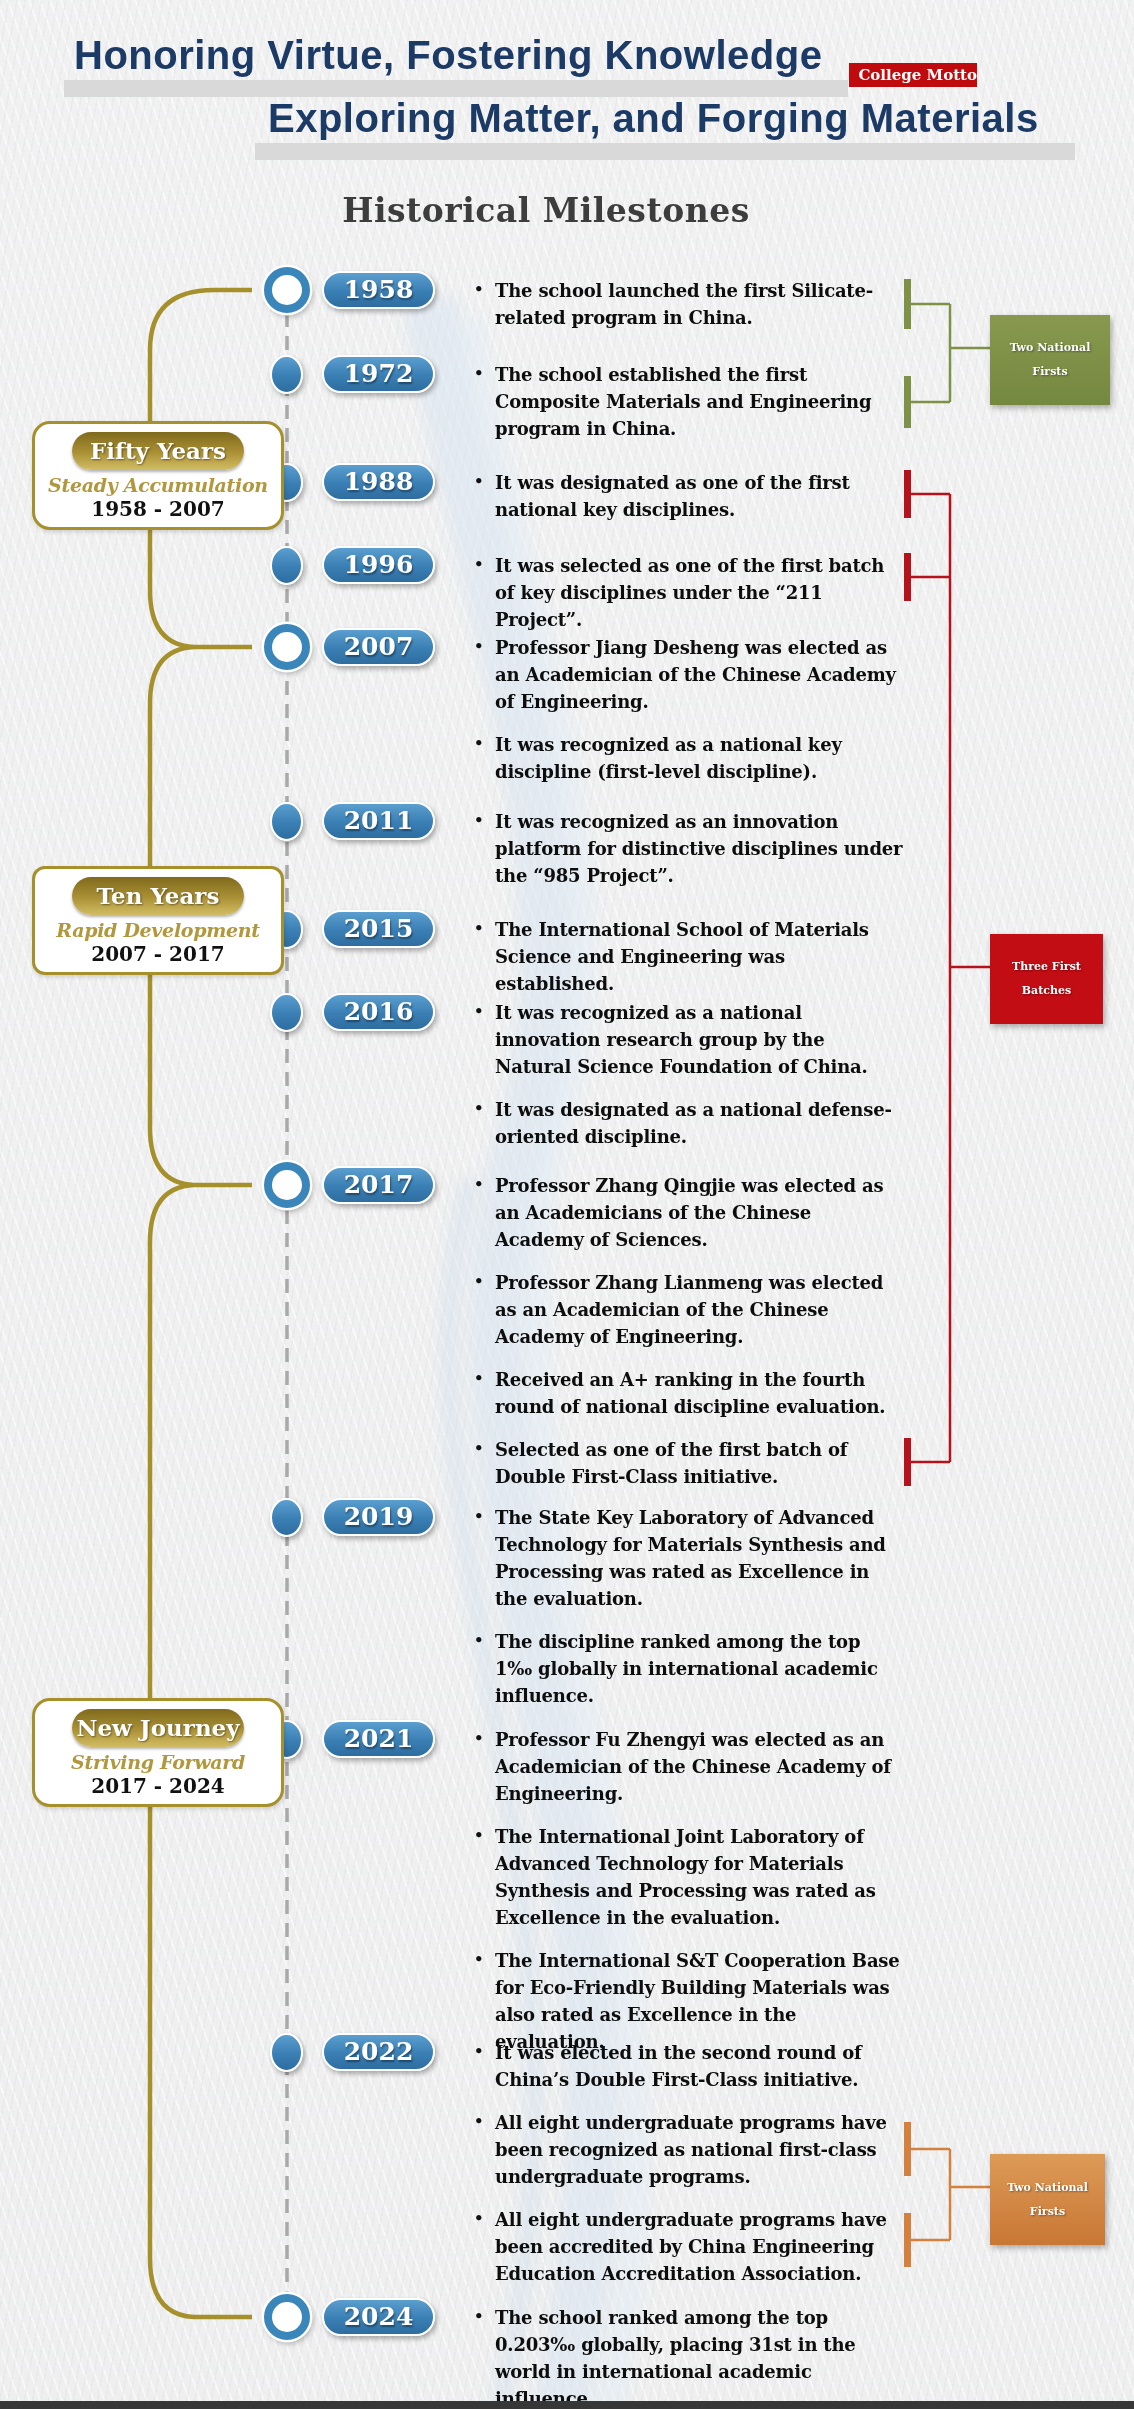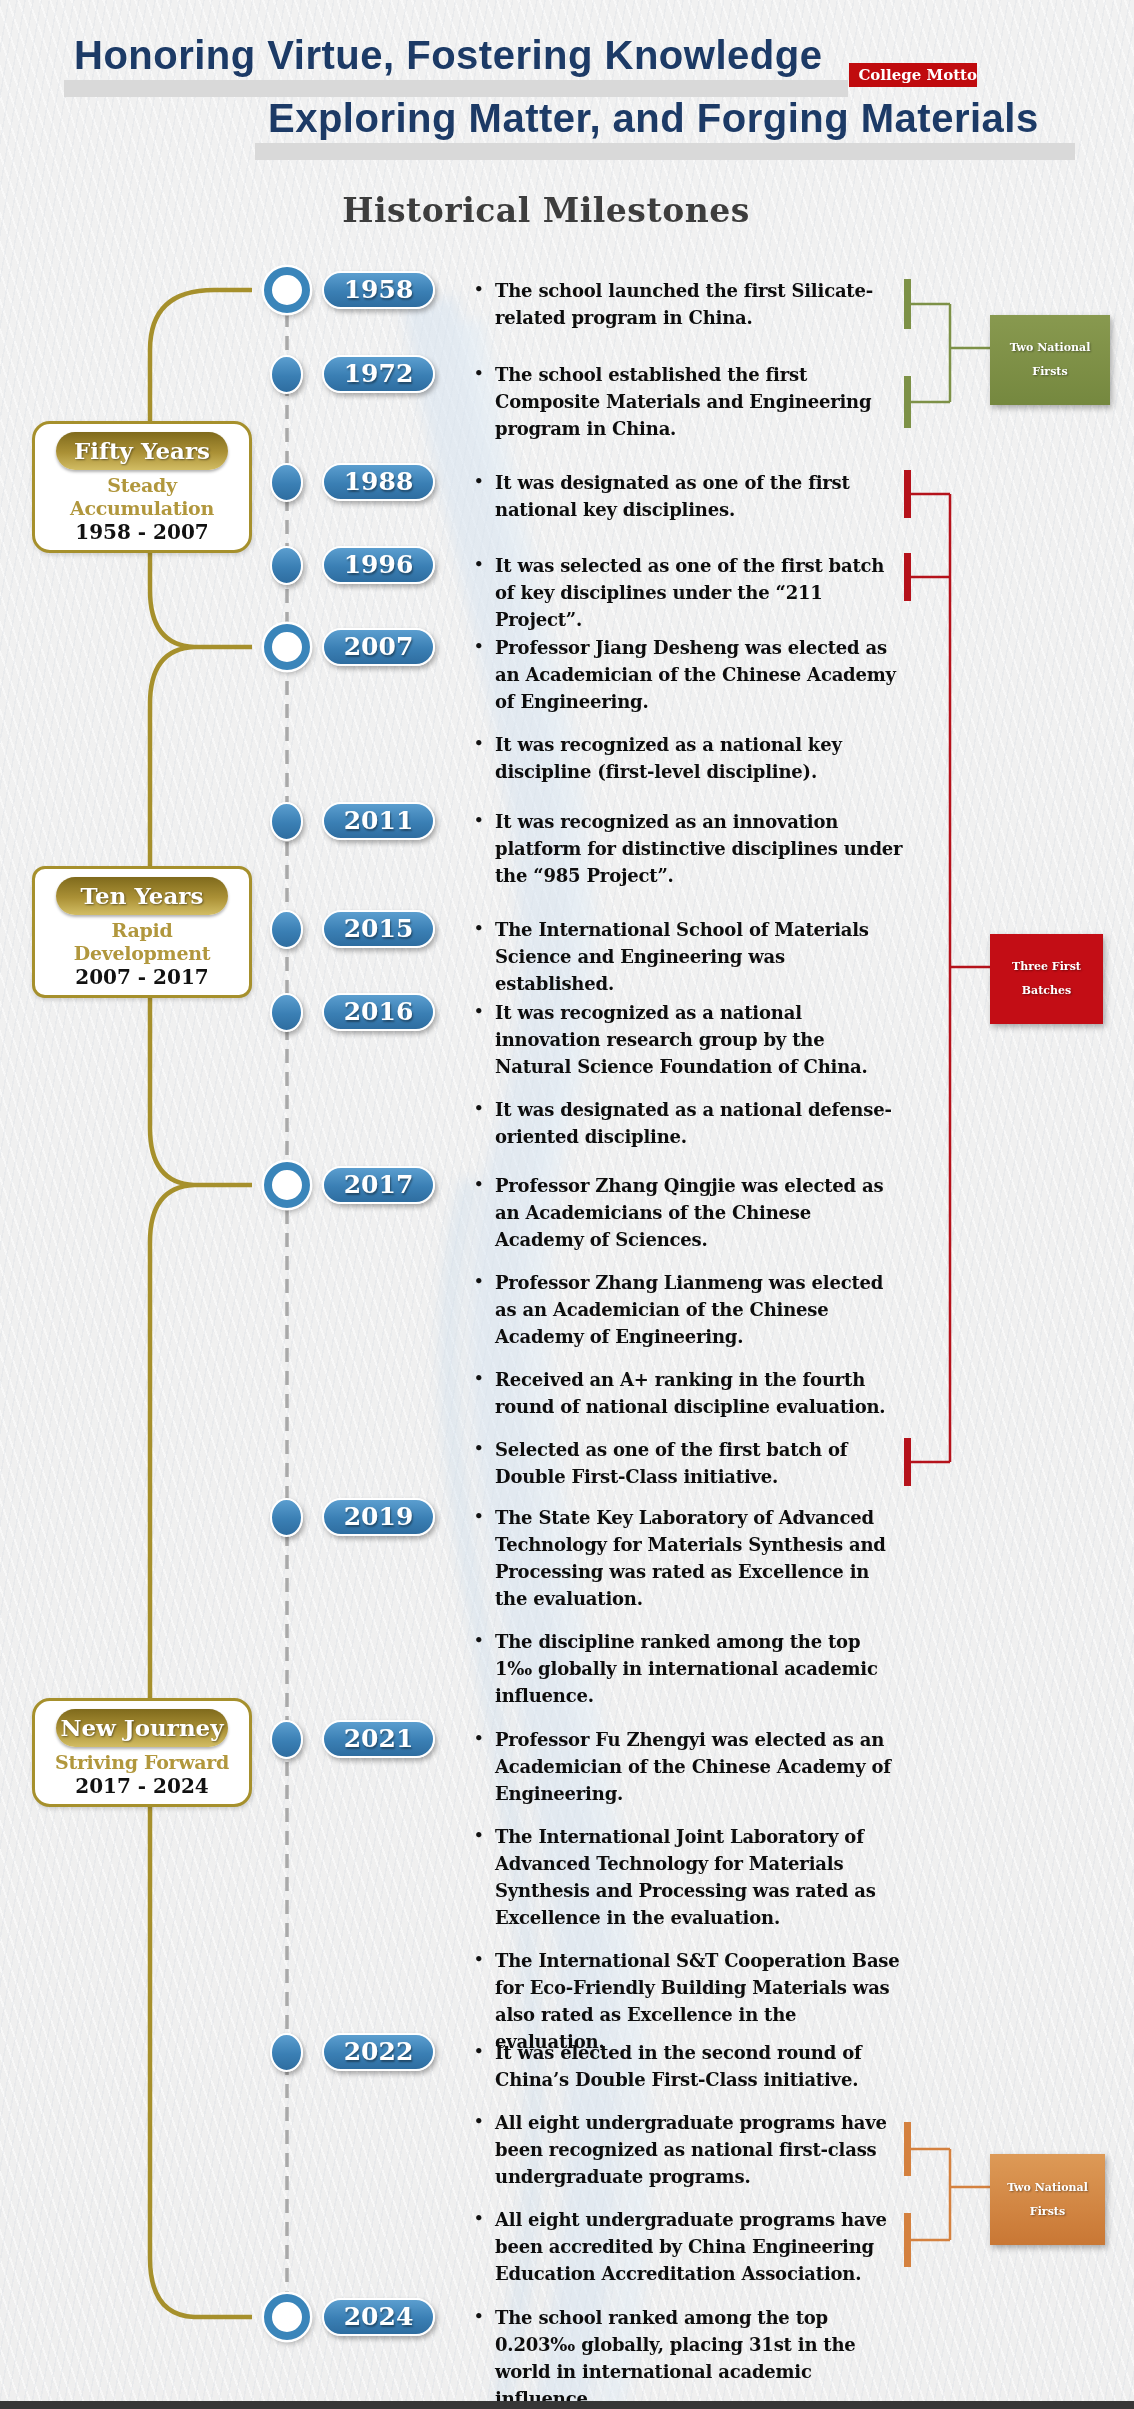--- a/index.html
+++ b/index.html
@@ -16,28 +16,28 @@
     font-weight:600;font-size:40px;letter-spacing:0.5px;white-space:nowrap;z-index:5;}
   .motto-bar{position:absolute;background:#d9d9d9;z-index:4;}
   .badge{position:absolute;left:849px;top:63px;width:128px;height:24px;background:#c00b0e;
     color:#ffffff;font-size:15px;font-weight:bold;text-align:right;line-height:24px;z-index:6;}
   .page-title{position:absolute;left:0;top:191px;width:1092px;text-align:center;
     color:#3d3d3d;font-size:33px;font-weight:bold;letter-spacing:0.5px;z-index:5;}
   
   svg.wires{position:absolute;left:0;top:0;z-index:1;}
   svg.waves{position:absolute;left:0;top:0;z-index:0;filter:blur(7px);}
   
-  .period{position:absolute;left:32px;width:220px;background:#ffffff;border:3px solid #a6902c;
+  .period{position:absolute;left:32px;width:252px;background:#ffffff;border:3px solid #a6902c;
     border-radius:18px;text-align:center;padding:8px 6px 6px 6px;box-sizing:border-box;z-index:6;
     box-shadow:1px 2px 4px rgba(0,0,0,0.15);}
   .period .p-pill{margin:0 auto 4px auto;width:172px;height:38px;border-radius:19px;
     background:linear-gradient(180deg,#7f6a1c 0%,#ab9136 55%,#d2bd64 100%);
     color:#fff;font-weight:bold;font-size:23px;line-height:38px;
     text-shadow:1px 1px 2px rgba(0,0,0,0.45);box-shadow:0 2px 3px rgba(0,0,0,0.3);}
-  .period .p-sub{color:#b1973d;font-weight:bold;font-size:19px;letter-spacing:-0.3px;line-height:23px;}
+  .period .p-sub{color:#b1973d;font-weight:bold;font-size:19px;letter-spacing:-0.3px;line-height:23px;font-style:italic;}
   .period .p-range{color:#111;font-weight:bold;font-size:20px;line-height:24px;}
   
   .milestone{position:absolute;left:0;width:1134px;z-index:5;}
   .node-major{position:absolute;left:264px;top:-10px;width:46px;height:46px;border-radius:50%;
     background:#fff;border:8px solid #3a85ba;box-sizing:border-box;
     box-shadow:0 0 0 2.5px #ffffff,2px 3px 6px rgba(0,0,0,0.35);}
   .node-minor{position:absolute;left:270px;top:-6px;width:33px;height:39px;border-radius:50%;
     background:linear-gradient(180deg,#5b9ecf 0%,#3a7fb4 55%,#2e6da0 100%);
     border:2.5px solid #ffffff;box-sizing:border-box;box-shadow:2px 3px 5px rgba(0,0,0,0.3);}
   .year-pill{position:absolute;left:322px;top:-6px;width:113px;height:38px;border-radius:19px;

